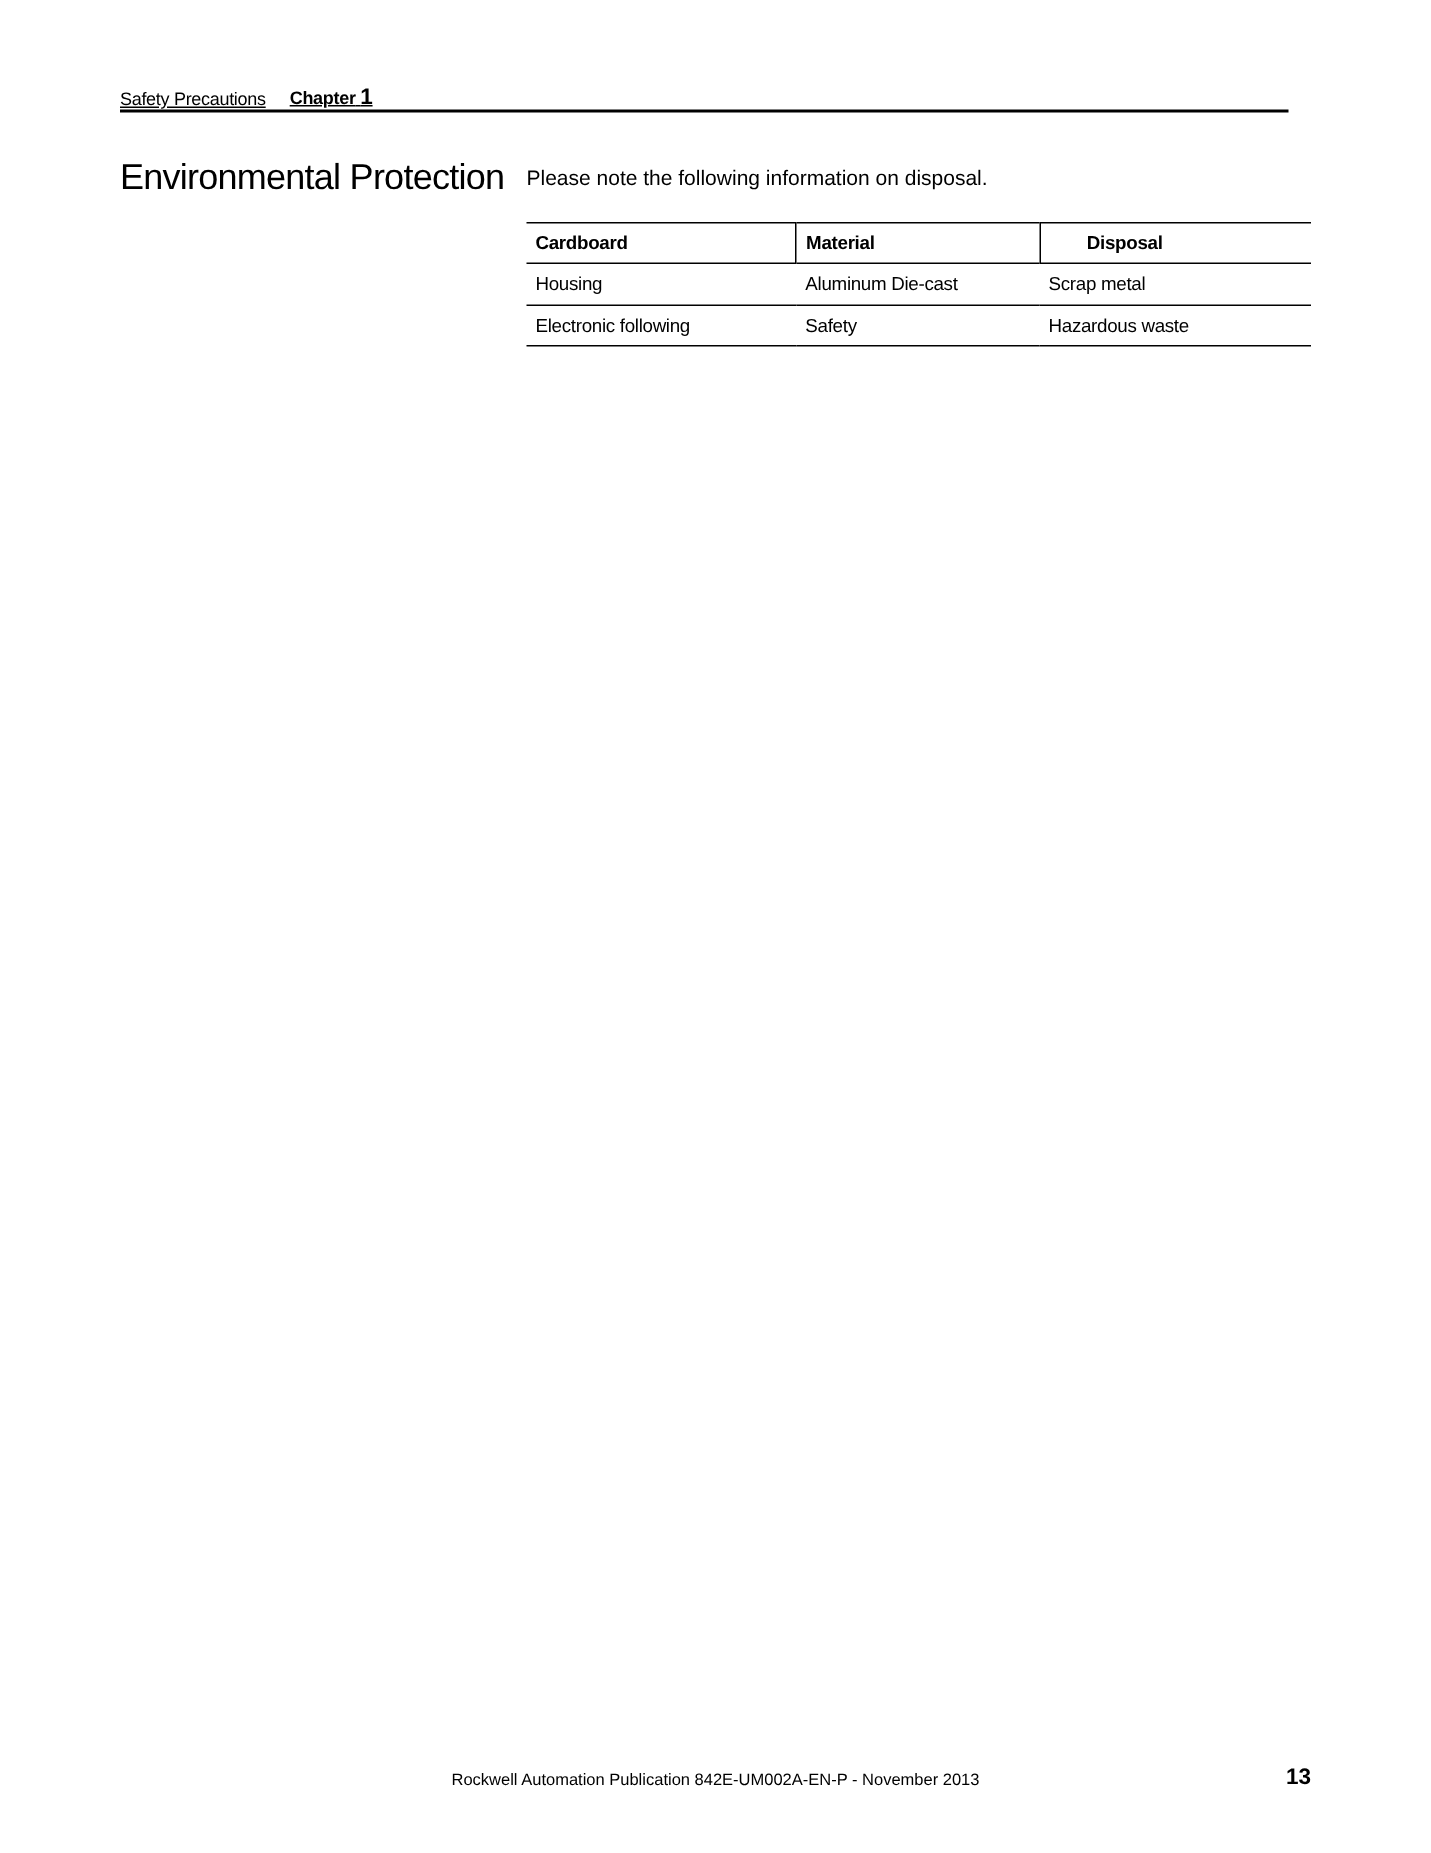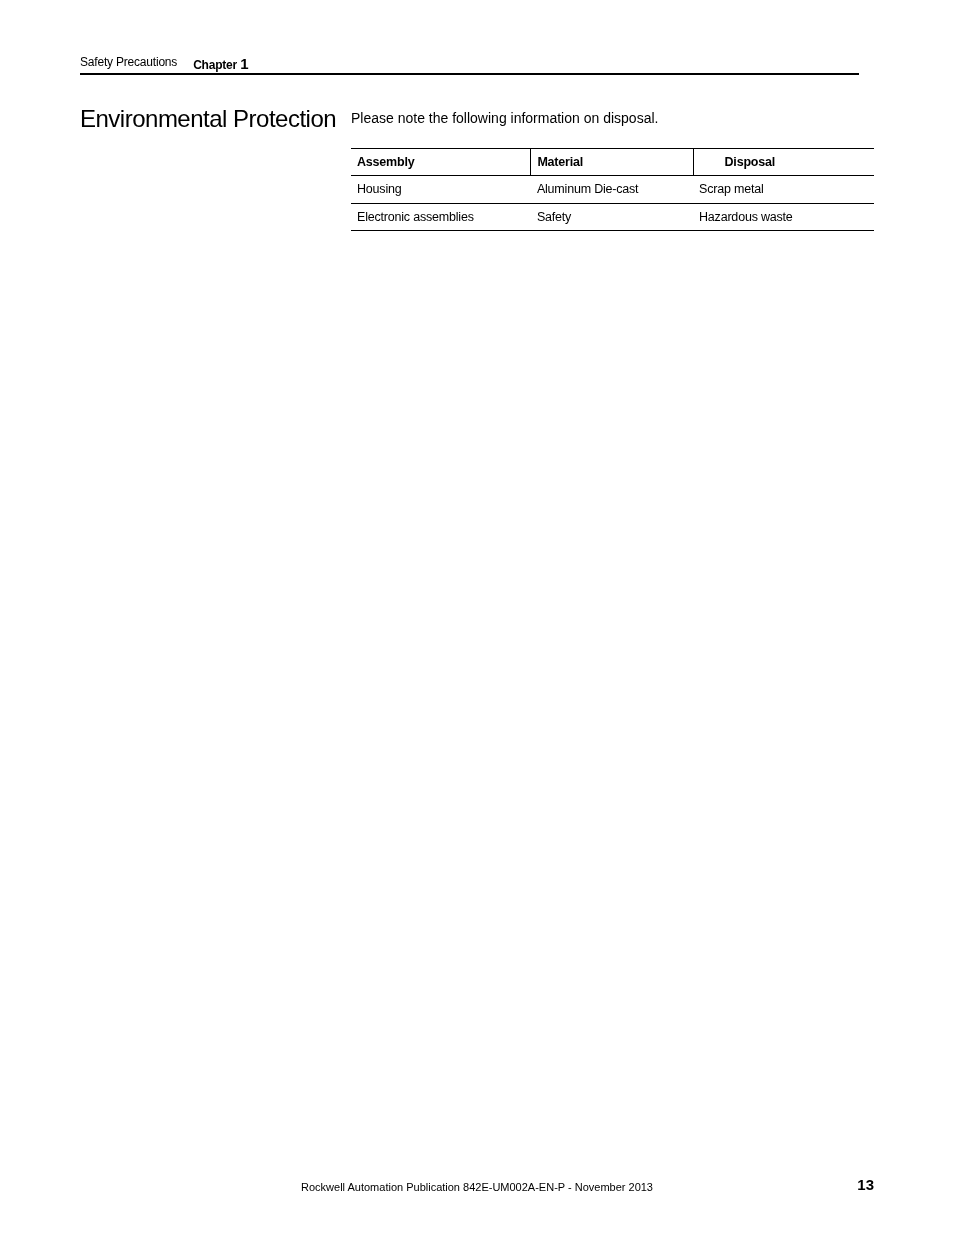--- a/index.html
+++ b/index.html
@@ -16,22 +16,23 @@
       position: relative;
     }
     .header {
       position: absolute;
       top: 55px;
       left: 80px;
       right: 95px;
       height: 20px;
       border-bottom: 2px solid #000;
       display: flex;
-      align-items: flex-start;
+      align-items: flex-end;
       font-size: 12px;
+      text-decoration: underline;
     }
     .header-section {
       font-weight: 400;
       letter-spacing: -0.2px;
     }
     .header-chapter {
       font-weight: 700;
       margin-left: 16px;
       letter-spacing: -0.2px;
     }
@@ -125,33 +126,33 @@
 <p class="body-text">Please note the following information on disposal.</p>
 
 <table class="disposal-table">
   <colgroup>
     <col class="col-a">
       <col class="col-b">
       <col class="col-c">
   </colgroup>
   <thead>
     <tr>
-      <th>Assembly</th>
+      <th>Cardboard</th>
       <th>Material</th>
       <th>Disposal</th>
     </tr>
   </thead>
   <tbody>
     <tr>
       <td>Housing</td>
       <td>Aluminum Die-cast</td>
       <td>Scrap metal</td>
     </tr>
     <tr>
-      <td>Electronic assemblies</td>
+      <td>Electronic following</td>
       <td>Safety</td>
       <td>Hazardous waste</td>
     </tr>
   </tbody>
 </table>
 
 <div class="footer">
   <span>Rockwell Automation Publication 842E-UM002A-EN-P - November 2013</span>
   <span class="page-num">13</span>
 </div>

